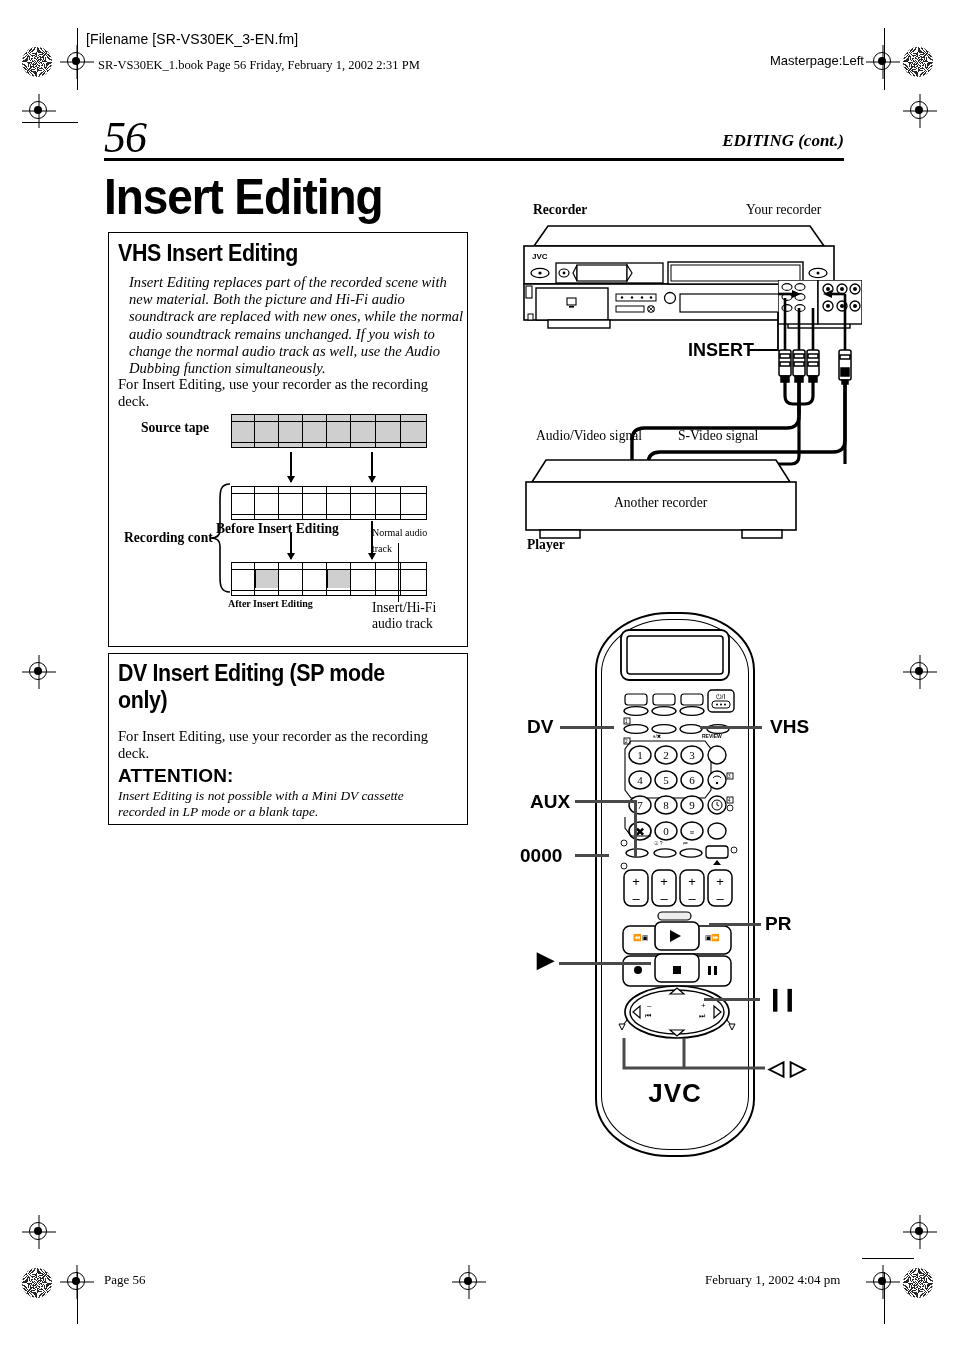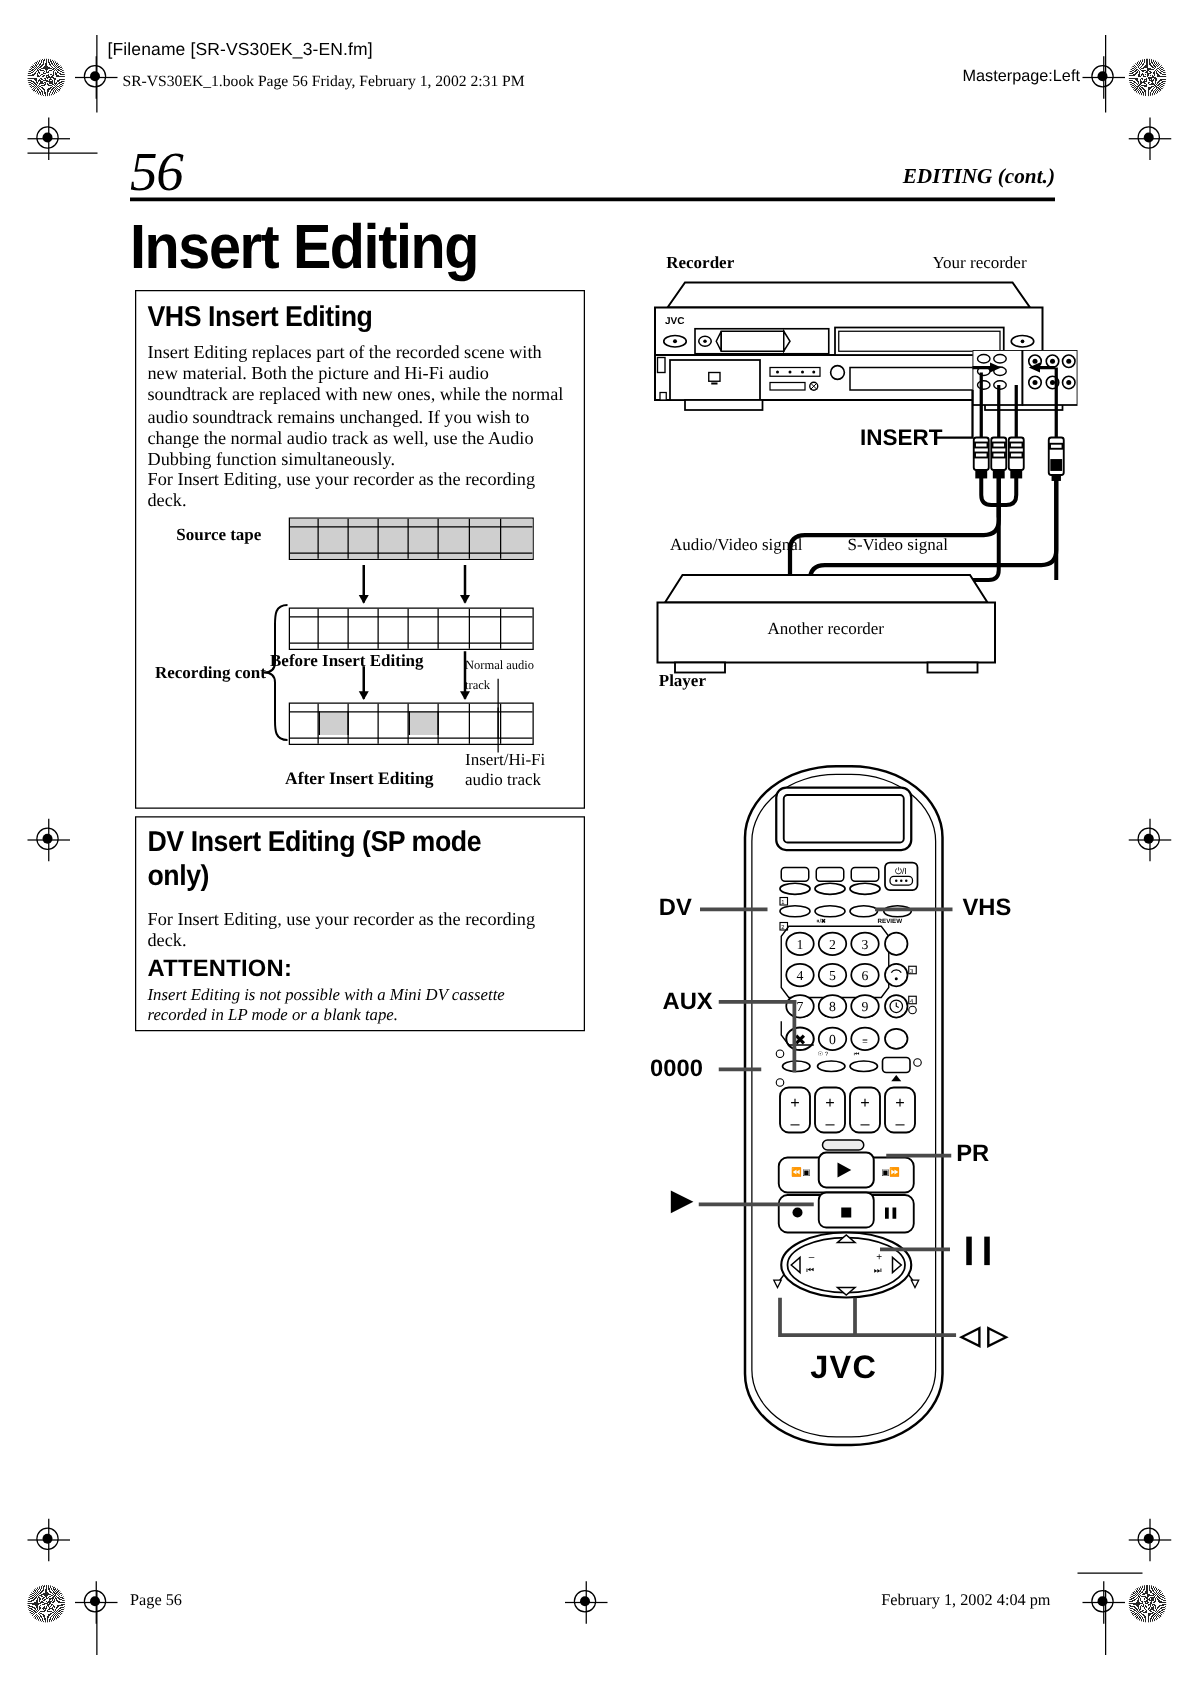--- a/index.html
+++ b/index.html
@@ -133,21 +133,21 @@
   <div class="fileheader fh2">SR-VS30EK_1.book  Page 56  Friday, February 1, 2002  2:31 PM</div>
   <div class="masterpage">Masterpage:Left</div>
 
   <div class="pagenum">56</div>
   <div class="runhead">EDITING (cont.)</div>
   <div class="headrule"></div>
   <div class="maintitle">Insert Editing</div>
 
   <div class="box" id="vhsbox"></div>
   <div class="sechead abs" style="left:118px;top:240px;width:330px;">VHS Insert Editing</div>
-  <div class="body abs" style="left:118px;top:274px;width:338px;">Insert Editing replaces part of the recorded scene with new material. Both the picture and Hi-Fi audio soundtrack are replaced with new ones, while the normal audio soundtrack remains unchanged. If you wish to change the normal audio track as well, use the Audio Dubbing function simultaneously.</div>
+  <div class="body abs" style="left:129px;top:274px;width:338px;font-style:italic;">Insert Editing replaces part of the recorded scene with new material. Both the picture and Hi-Fi audio soundtrack are replaced with new ones, while the normal audio soundtrack remains unchanged. If you wish to change the normal audio track as well, use the Audio Dubbing function simultaneously.</div>
   <div class="body abs" style="left:118px;top:376px;width:338px;">For Insert Editing, use your recorder as the recording deck.</div>
 
   <div class="lbl lblb" style="left:141px;top:420px;font-size:13.6px;">Source tape</div>
 
   <div class="tape" style="left:231px;top:414px;width:196px;height:34px;">
     <div class="sh" style="position:absolute;left:0;top:0;right:0;bottom:0;"></div>
     <div class="row" style="top:6px;height:0;"></div>
     <div class="row" style="top:27px;height:0;"></div>
     <div class="tapecell" style="left:0;width:12%;"></div>
     <div class="tapecell" style="left:12%;width:12%;"></div>
@@ -188,21 +188,21 @@
     <div class="row" style="top:6px;height:0;"></div>
     <div class="row" style="top:27px;height:0;"></div>
     <div class="tapecell" style="left:0;width:12%;"></div>
     <div class="tapecell" style="left:12%;width:12%;"></div>
     <div class="tapecell" style="left:24%;width:12.5%;"></div>
     <div class="tapecell" style="left:36.5%;width:12.5%;"></div>
     <div class="tapecell" style="left:49%;width:12.5%;"></div>
     <div class="tapecell" style="left:61.5%;width:12.5%;"></div>
     <div class="tapecell" style="left:74%;width:13%;"></div>
   </div>
-  <div class="lbl lblb" style="left:228px;top:616px;font-size:14px;">After Insert Editing</div>
+  <div class="lbl lblb" style="left:228px;top:598px;font-size:10px;">After Insert Editing</div>
 
   <div class="vline" style="left:398px;top:543px;height:48px;"></div>
   <div class="lbl" style="left:372px;top:525px;font-size:10px;line-height:16px;">
     <div>Normal audio</div>
     <div>track</div>
   </div>
   <div class="vline" style="left:398px;top:566px;height:36px;"></div>
   <div class="lbl" style="left:372px;top:600px;font-size:13.6px;line-height:16px;">
     <div>Insert/Hi-Fi</div>
     <div>audio track</div>

